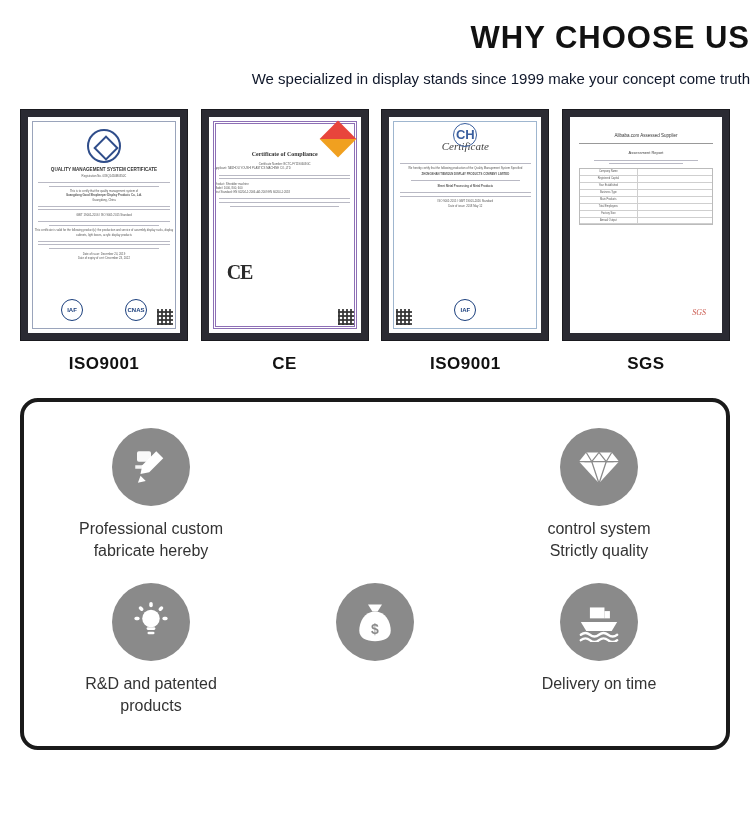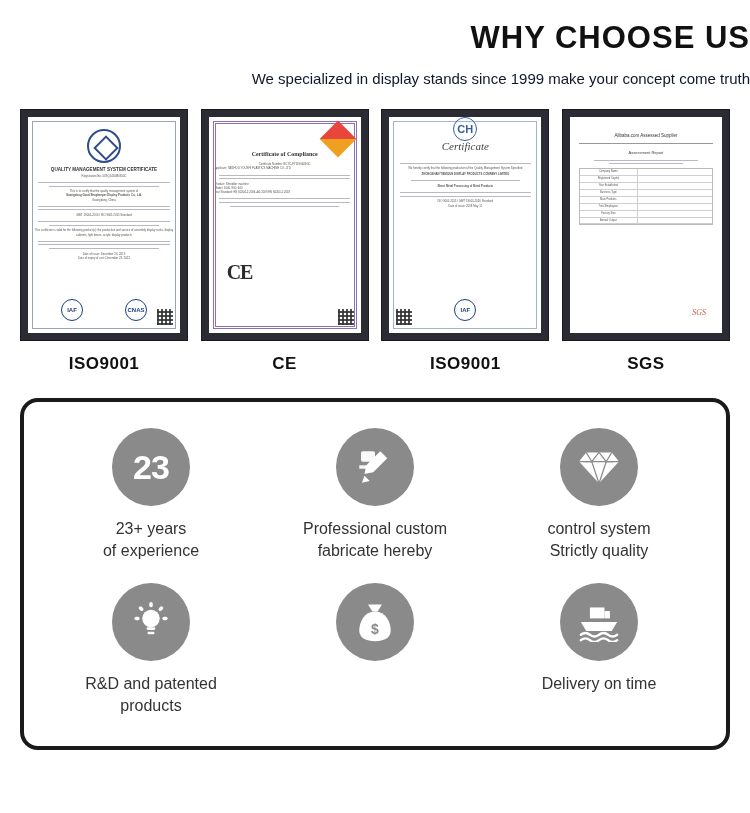--- a/index.html
+++ b/index.html
@@ -174,27 +174,27 @@
     position: absolute;
     right: 10px;
     top: 9px;
     width: 26px; height: 26px;
     background: linear-gradient(135deg,#e8453c 50%, #f0a020 50%);
     transform: rotate(45deg);
   }
   .c3 .seal {
     position: absolute;
     left: 50%;
-    top: 0;
+    top: 6px;
     transform: translateX(-50%);
     width: 22px; height: 22px;
     border-radius: 50%;
     border: 1.5px solid #3a5f9e;
     color: #3a5f9e;
-    font-size: 11px;
+    font-size: 13px;
     font-weight: bold;
     display: flex; align-items: center; justify-content: center;
   }
   .c3 .script {
     font-family: "Liberation Serif", serif;
     font-style: italic;
     font-size: 11px;
     color: #444;
     text-align: center;
     margin-top: 16px;
@@ -446,29 +446,20 @@
     </div>
     <div class="cert-label">SGS</div>
   </div>
 
 </div>
 
 <div class="features">
 
   <div class="frow">
 
-    <div class="feat">
-      <div class="circle">
-        <span class="num">23</span>
-      </div>
-      <div class="feat-text">
-        <span>23+ years</span>
-        <span>of experience</span>
-      </div>
-    </div>
 
     <div class="feat">
       <div class="circle">
         <svg width="42" height="42" viewBox="0 0 48 48" aria-hidden="true">
           <g fill="#ffffff">
             <rect x="8" y="6" width="16" height="12" rx="2" fill="#ffffff" opacity="0.95"></rect>
             <path d="M30 6 l8 8 -16 16 -10 2 2-10z" fill="#ffffff"></path>
             <path d="M12 34 l6 6 -9 2z" fill="#ffffff"></path>
             <rect x="6" y="22" width="10" height="4" fill="#ffffff" opacity="0.9"></rect>
           </g>

